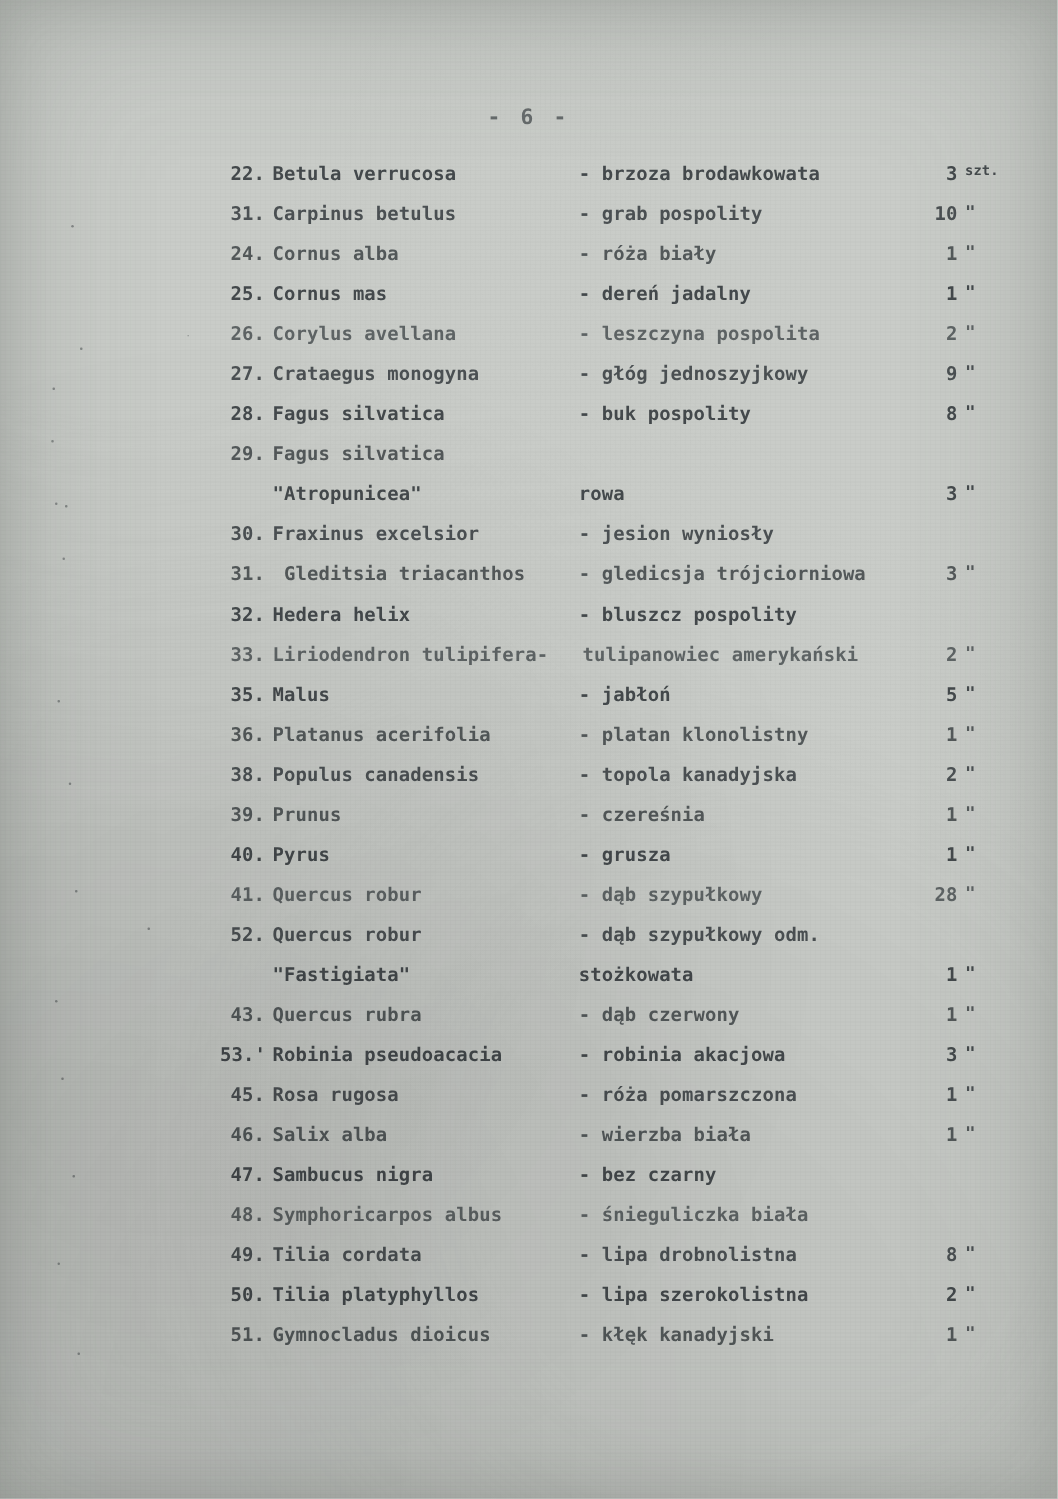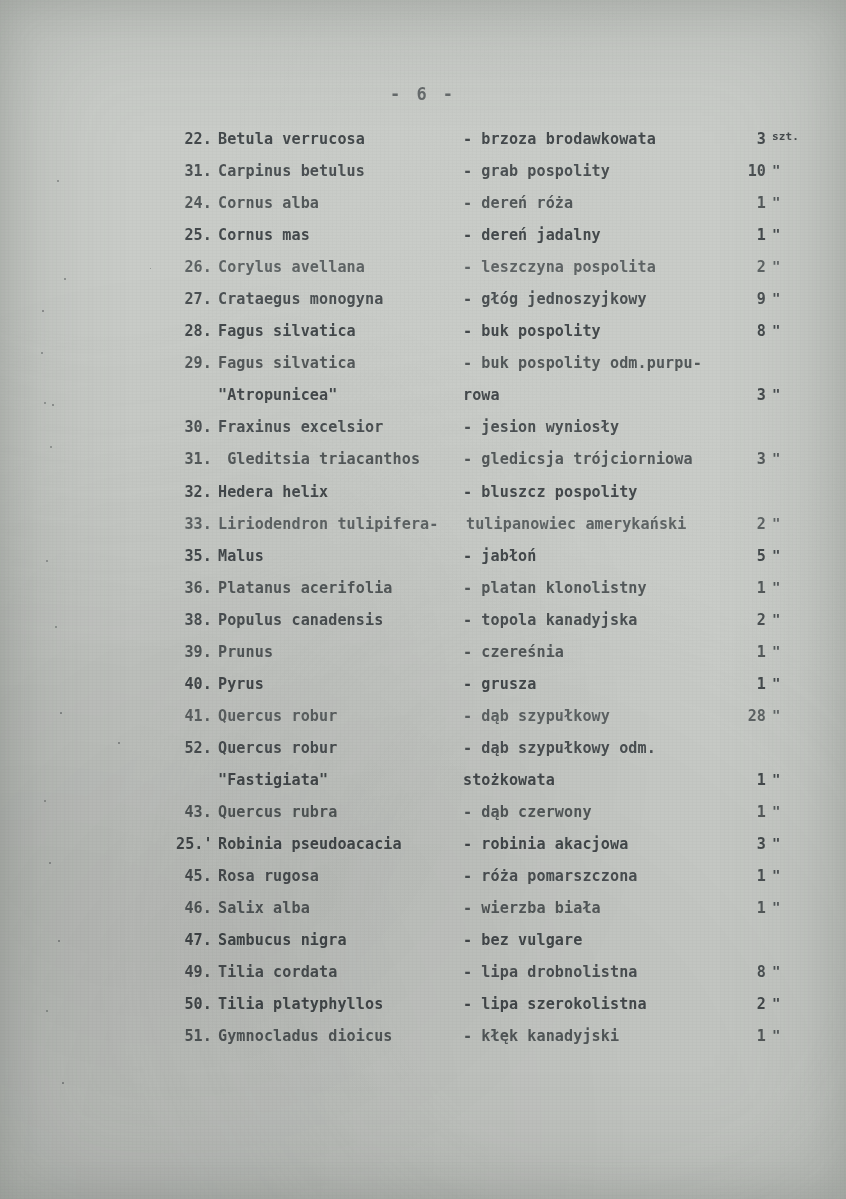--- a/index.html
+++ b/index.html
@@ -115,21 +115,21 @@
       <div class="row ink-d">
         <span class="num">31.</span>
         <span class="latin">Carpinus betulus</span>
         <span class="pol">- grab pospolity</span>
         <span class="qty">10</span>
         <span class="unit">"</span>
       </div>
       <div class="row ink-b">
         <span class="num">24.</span>
         <span class="latin">Cornus alba</span>
-        <span class="pol">- dereń róża</span>
+        <span class="pol">- róża biały</span>
         <span class="qty">1</span>
         <span class="unit">"</span>
       </div>
       <div class="row ink-a">
         <span class="num">25.</span>
         <span class="latin">Cornus mas</span>
         <span class="pol">- dereń jadalny</span>
         <span class="qty">1</span>
         <span class="unit">"</span>
       </div>
@@ -150,21 +150,20 @@
       <div class="row ink-a">
         <span class="num">28.</span>
         <span class="latin">Fagus silvatica</span>
         <span class="pol">- buk pospolity</span>
         <span class="qty">8</span>
         <span class="unit">"</span>
       </div>
       <div class="row ink-b">
         <span class="num">29.</span>
         <span class="latin">Fagus silvatica</span>
-        <span class="pol">- buk pospolity odm.purpu-</span>
         <span class="qty"></span>
         <span class="unit"></span>
       </div>
       <div class="row ink-a">
         <span class="num"></span>
         <span class="latin">"Atropunicea"</span>
         <span class="pol">rowa</span>
         <span class="qty">3</span>
         <span class="unit">"</span>
       </div>
@@ -253,21 +252,21 @@
         <span class="unit">"</span>
       </div>
       <div class="row ink-b">
         <span class="num">43.</span>
         <span class="latin">Quercus rubra</span>
         <span class="pol">- dąb czerwony</span>
         <span class="qty">1</span>
         <span class="unit">"</span>
       </div>
       <div class="row ink-a">
-        <span class="num">25.'</span>
+        <span class="num">53.'</span>
         <span class="latin">Robinia pseudoacacia</span>
         <span class="pol">- robinia akacjowa</span>
         <span class="qty">3</span>
         <span class="unit">"</span>
       </div>
       <div class="row ink-d">
         <span class="num">45.</span>
         <span class="latin">Rosa rugosa</span>
         <span class="pol">- róża pomarszczona</span>
         <span class="qty">1</span>
@@ -276,21 +275,28 @@
       <div class="row ink-b">
         <span class="num">46.</span>
         <span class="latin">Salix alba</span>
         <span class="pol">- wierzba biała</span>
         <span class="qty">1</span>
         <span class="unit">"</span>
       </div>
       <div class="row ink-a">
         <span class="num">47.</span>
         <span class="latin">Sambucus nigra</span>
-        <span class="pol">- bez vulgare</span>
+        <span class="pol">- bez czarny</span>
+        <span class="qty"></span>
+        <span class="unit"></span>
+      </div>
+      <div class="row ink-c">
+        <span class="num">48.</span>
+        <span class="latin">Symphoricarpos albus</span>
+        <span class="pol">- śnieguliczka biała</span>
         <span class="qty"></span>
         <span class="unit"></span>
       </div>
       <div class="row ink-d">
         <span class="num">49.</span>
         <span class="latin">Tilia cordata</span>
         <span class="pol">- lipa drobnolistna</span>
         <span class="qty">8</span>
         <span class="unit">"</span>
       </div>

